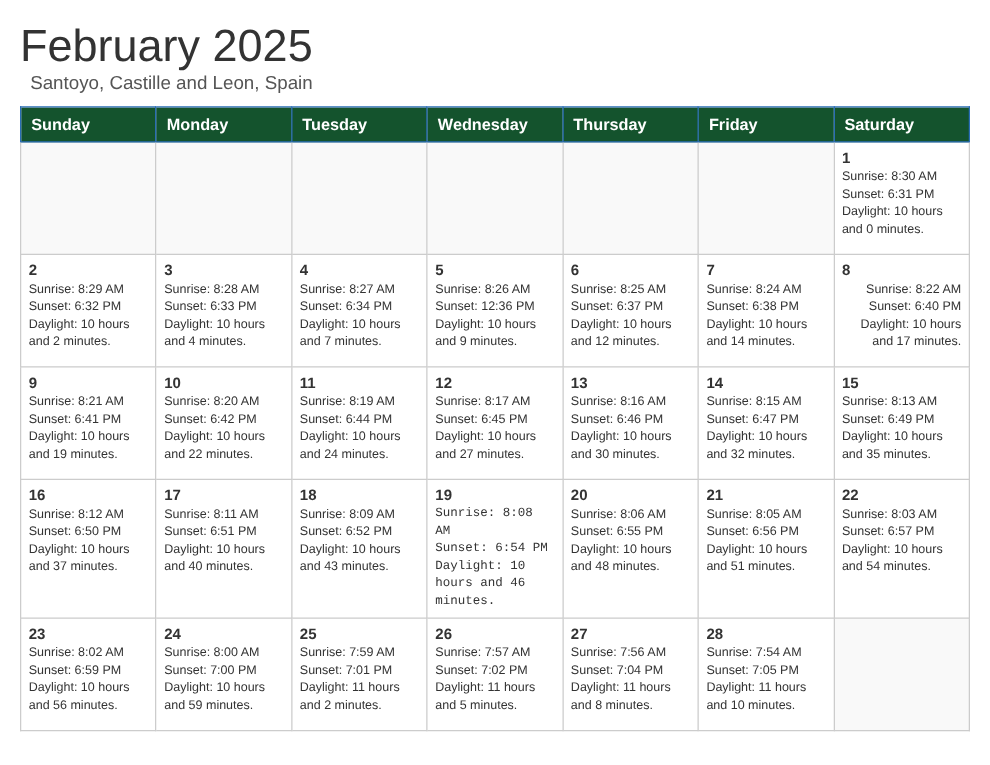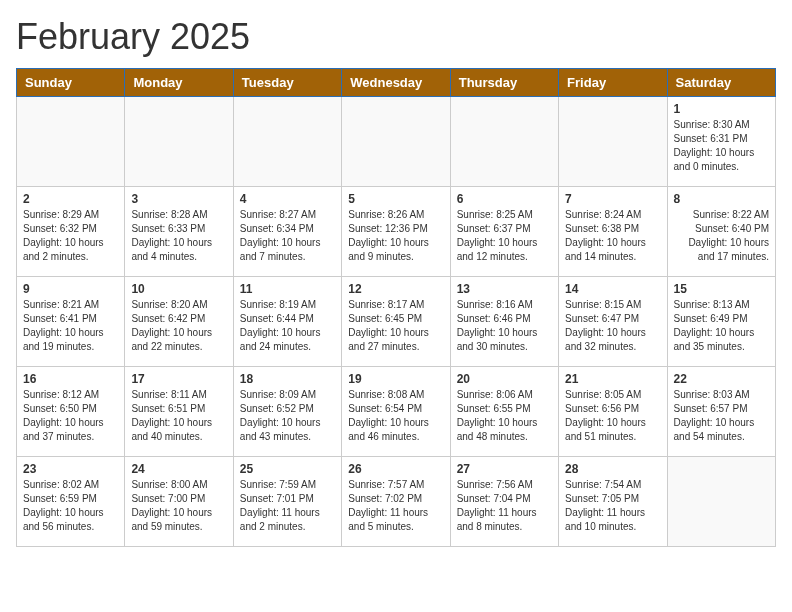--- a/index.html
+++ b/index.html
@@ -52,21 +52,21 @@
     .subtitle {
       font-size: 15px;
       color: #555;
     }
     .calendar {
       width: 100%;
       border-collapse: collapse;
       border: 1px solid #ccc;
     }
     .calendar th {
-      background-color: #a16207;
+      background-color: #14532d;
       color: #fff;
       text-align: left;
       padding: 6px 8px;
       font-size: 13px;
       border: 1px solid #2a6db5;
     }
     .calendar td {
       vertical-align: top;
       border: 1px solid #ccc;
       padding: 5px 6px;
@@ -93,20 +93,21 @@
     tr.week-row td {
       height: 90px;
     }
   </style>
 </head>
 <body>
 
 <div class="header-area">
   <div class="title-area">
     <div class="month-title">February 2025</div>
+    <div class="subtitle">Santoyo, Castille and Leon, Spain</div>
   </div>
 </div>
 
 <table class="calendar">
   <thead>
     <tr>
     <th>Sunday</th>
         <th>Monday</th>
         <th>Tuesday</th>
         <th>Wednesday</th>
@@ -232,21 +233,21 @@
 Daylight: 10 hours and 40 minutes.</div>
         </td>
         <td>
           <span class="day-number">18</span>
           <div class="day-info" style="white-space: pre-line;">Sunrise: 8:09 AM
 Sunset: 6:52 PM
 Daylight: 10 hours and 43 minutes.</div>
         </td>
         <td>
           <span class="day-number">19</span>
-          <div class="day-info" style="white-space: pre-line;">Sunrise: 8:08 AM
+          <div class="day-info" style="white-space: pre-line; font-family: Liberation Mono, monospace;">Sunrise: 8:08 AM
 Sunset: 6:54 PM
 Daylight: 10 hours and 46 minutes.</div>
         </td>
         <td>
           <span class="day-number">20</span>
           <div class="day-info" style="white-space: pre-line;">Sunrise: 8:06 AM
 Sunset: 6:55 PM
 Daylight: 10 hours and 48 minutes.</div>
         </td>
         <td>

